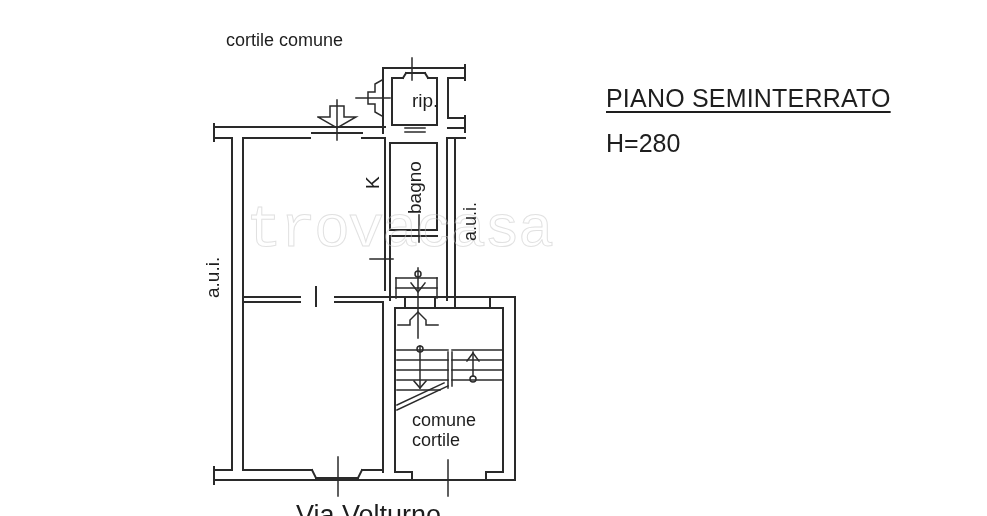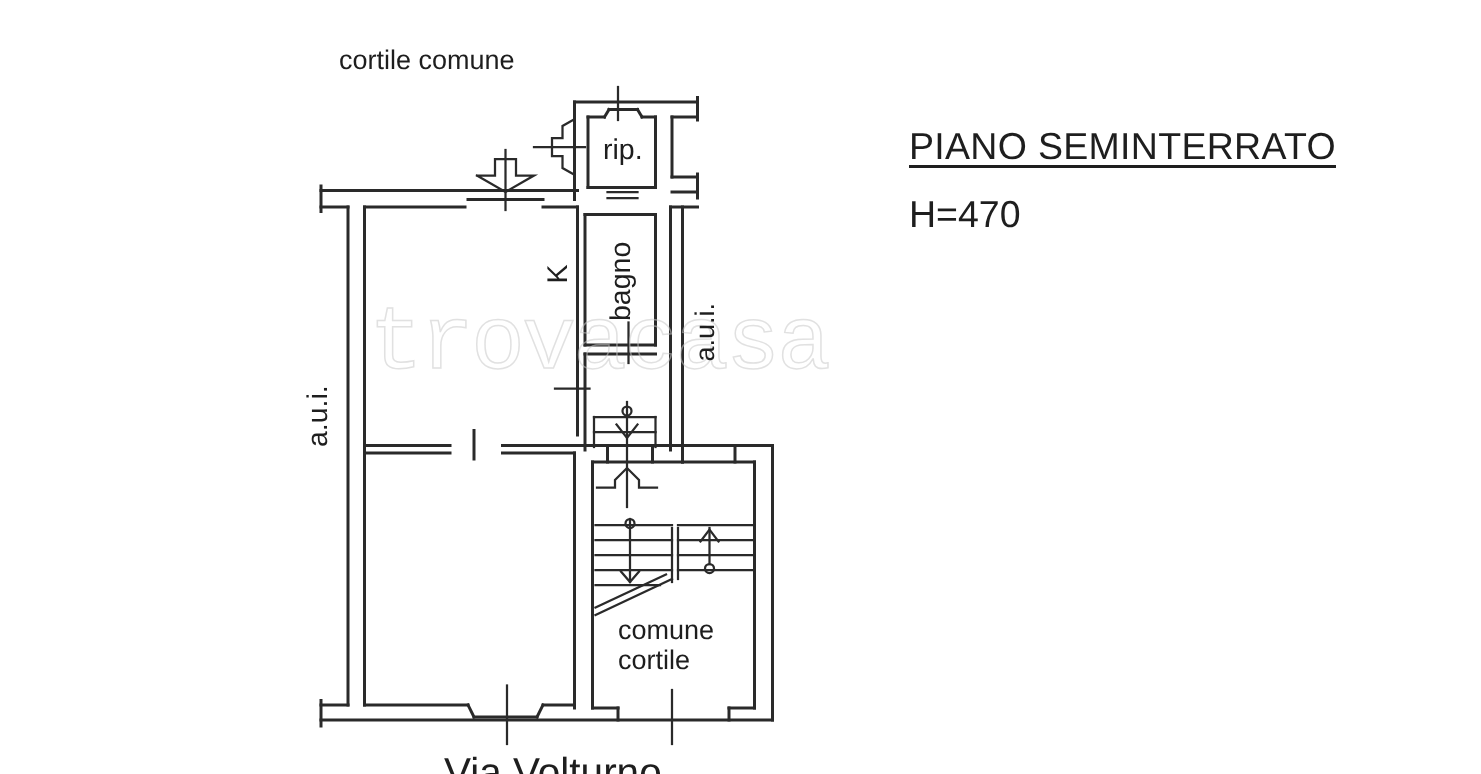--- a/index.html
+++ b/index.html
@@ -3,21 +3,21 @@
 <meta charset="utf-8">
 <style>
   html, body { margin:0; padding:0; background:#ffffff; }
   body { width:987px; height:516px; position:relative; overflow:hidden;
          font-family:"Liberation Sans", sans-serif; color:#222; }
   #plan { position:absolute; left:0; top:0; }
   .lbl { position:absolute; font-family:"Liberation Sans", sans-serif; color:#1e1e1e; white-space:nowrap; }
   .title { left:606px; top:84px; font-size:25px; letter-spacing:0.2px; text-decoration:underline; text-underline-offset:4px; text-decoration-thickness:2px; }
   .height { left:606px; top:129px; font-size:25px; }
   .cortile { left:226px; top:30px; font-size:18px; }
-  .rip { left:402px; top:90px; font-size:19px; }
+  .rip { left:412px; top:90px; font-size:19px; }
   .street { left:296px; top:500px; font-size:27px; }
   .parte { left:412px; top:410px; font-size:18px; line-height:20px; }
   .vert { transform-origin:left top; }
   .aui-left { left:202px; top:298px; font-size:19px; transform:rotate(-90deg); }
   .aui-right { left:460px; top:241px; font-size:18px; transform:rotate(-90deg); }
   .bagno { left:404px; top:214px; font-size:19px; transform:rotate(-90deg); }
   .k-label { left:362px; top:189px; font-size:19px; transform:rotate(-90deg); }
   .watermark { position:absolute; left:246px; top:196px; font-size:60px; font-family:Liberation Mono, monospace;
                color:transparent; -webkit-text-stroke:1px rgba(200,200,200,0.55); letter-spacing:-2px; }
 </style>
@@ -171,21 +171,21 @@
 
     <g>
       <line x1="455" y1="300" x2="455" y2="308"></line>
     </g>
   </g>
 </svg>
 
 <div class="watermark">trovacasa</div>
 
 <div class="lbl title">PIANO SEMINTERRATO</div>
-<div class="lbl height">H=470</div>
+<div class="lbl height">H=280</div>
 <div class="lbl cortile">cortile comune</div>
 <div class="lbl rip">rip.</div>
 <div class="lbl vert bagno">bagno</div>
 <div class="lbl vert k-label">K</div>
 <div class="lbl vert aui-left">a.u.i.</div>
 <div class="lbl vert aui-right">a.u.i.</div>
 <div class="lbl parte">
   <div>comune</div>
   <div>cortile</div>
 </div>

